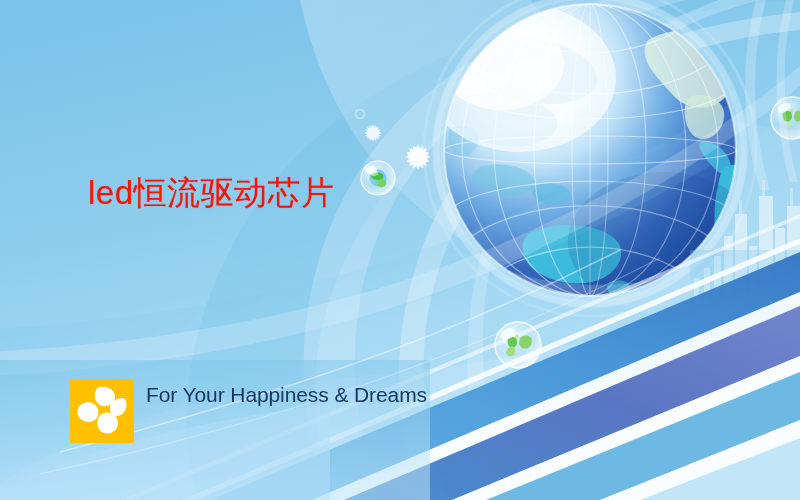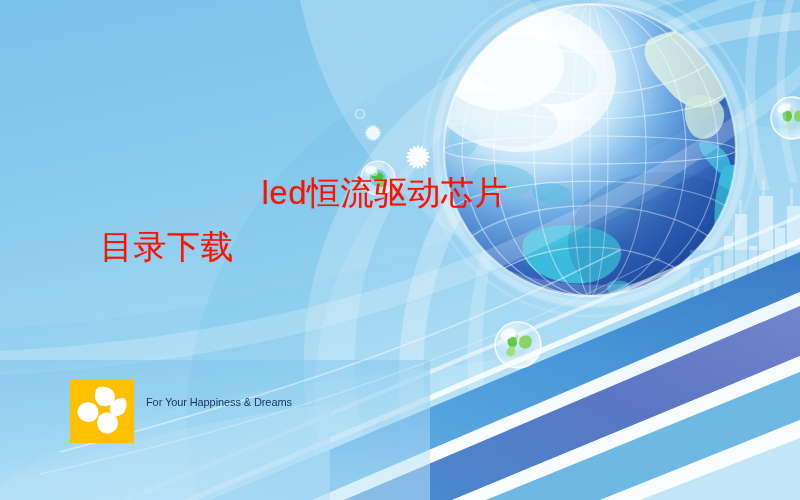--- a/index.html
+++ b/index.html
@@ -30,21 +30,21 @@
     top: 166px;
     width: 420px;
     color: #fa1400;
     font-size: 33px;
     line-height: 54px;
     font-weight: 400;
     letter-spacing: 0.5px;
     white-space: nowrap;
     text-shadow: 0 0 1px rgba(250,20,0,0.35);
   }
-  .headline .l1 { display: block; text-align: right; }
+  .headline .l1 { display: block; }
   .headline .l2 { display: block; padding-left: 12px; }
 
   
   #logo {
     position: absolute;
     left: 70px;
     top: 379px;
     display: flex;
     align-items: flex-start;
   }
@@ -69,25 +69,25 @@
     display: block;
     font-stretch: condensed;
   }
   #wordmark .reg {
     font-size: 16px;
     vertical-align: super;
     line-height: 0;
   }
   #tagline {
     color: #17365d;
-    font-size: 11px;
+    font-size: 21px;
     line-height: 20px;
     white-space: nowrap;
     display: block;
-    margin-top: 10px;
+    margin-top: 3px;
     letter-spacing: -0.1px;
   }
 </style>
 </head>
 <body>
 
 <div id="stage">
 
   <svg id="artwork" viewBox="0 0 800 500" width="800" height="500" preserveAspectRatio="none">
     <defs>
@@ -336,21 +336,20 @@
 
       <g opacity="0.22" fill="#ffffff">
         <path d="M 756 0 C 740 60 742 130 760 190 L 770 190 C 752 130 750 60 766 0 Z"></path>
         <path d="M 786 0 C 772 54 774 124 790 182 L 798 182 C 782 124 780 54 794 0 Z"></path>
       </g>
     </g>
     </svg>
 
   <div class="headline">
     <span class="l1">led恒流驱动芯片</span>
-    <span class="l2">目录下载</span>
   </div>
 
   <div id="logo">
     <div id="logo-mark">
       <svg viewBox="0 0 64 64" width="64" height="64">
         <rect x="0" y="0" width="64" height="64" fill="#ffc000"></rect>
         <g fill="#ffffff">
           <path d="M 30 8 C 38 7 45 11 45 18 C 45 24 39 28 33 27 C 27 26 24 20 25 15 C 26 10 27 8 30 8 Z"></path>
           <path d="M 56 22 C 58 29 54 36 48 37 C 43 38 39 33 40 28 C 41 23 47 19 52 19 C 55 19 55 20 56 22 Z"></path>
           <path d="M 8 30 C 10 24 18 21 24 25 C 29 28 30 36 26 40 C 21 45 12 43 9 38 C 7 35 7 32 8 30 Z"></path>

